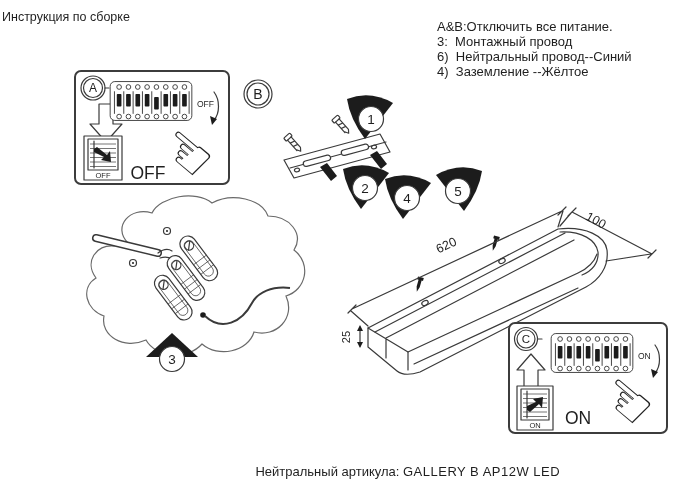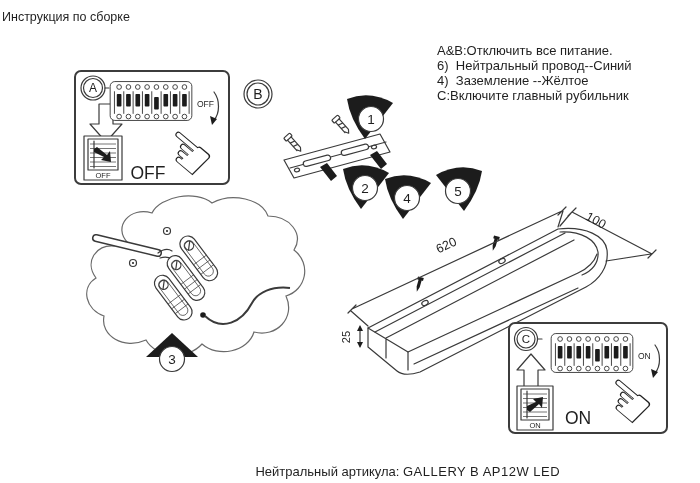--- a/index.html
+++ b/index.html
@@ -2,21 +2,21 @@
 <html><head>
 <meta charset="utf-8">
 <style>
   html,body{margin:0;padding:0;background:#fff;}
   #sheet{
     position:relative;width:700px;height:483px;background:#fff;overflow:hidden;
     font-family:"Liberation Sans","DejaVu Sans",sans-serif;color:#1f1f1f;
   }
   .abs{position:absolute;}
   #title{left:2px;top:10px;font-size:12.5px;}
-  #instructions{left:437px;top:20px;font-size:13px;line-height:14.9px;margin-top:24px;}
+  #instructions{left:437px;top:20px;font-size:13px;line-height:14.9px;}
   .ins-line{white-space:pre;}
   .panel-box{
     border:2px solid #3c3c3c;border-radius:7px;background:#fff;box-sizing:border-box;
   }
   #box-off{left:74px;top:70px;width:156px;height:115px;}
   #box-on{left:508px;top:322px;width:160px;height:112px;}
   #article-line{left:241px;top:449px;font-size:13px;white-space:pre;}
   #article-line .art-value{font-size:13px;letter-spacing:.5px;}
   svg{display:block;}
   svg text{font-family:"Liberation Sans","DejaVu Sans",sans-serif;fill:#1f1f1f;}
@@ -67,23 +67,23 @@
         </g>
       </symbol>
       <path id="flagDL" d="M-23,-17 Q0,-26 23,-13 L-5,23 Q-20,3 -23,-17 Z"></path>
     </defs>
   </svg>
 
   <div id="title" class="abs">Инструкция по сборке</div>
 
   <div id="instructions" class="abs">
     <div class="ins-line">A&amp;B:Отключить все питание.</div>
+    <div class="ins-line">3:  Монтажный провод</div>
     <div class="ins-line">6)  Нейтральный провод--Синий</div>
     <div class="ins-line">4)  Заземление --Жёлтое</div>
-    <div class="ins-line">C:Включите главный рубильник</div>
   </div>
 
   <svg class="abs" width="700" height="483" viewBox="0 0 700 483" style="left:0;top:0">
 
     <g>
       <circle cx="258" cy="94" r="14" class="lnw"></circle>
       <circle cx="258" cy="94" r="11" class="ln"></circle>
       <text x="258" y="94" dy=".36em" text-anchor="middle" font-size="14">B</text>
     </g>
 

